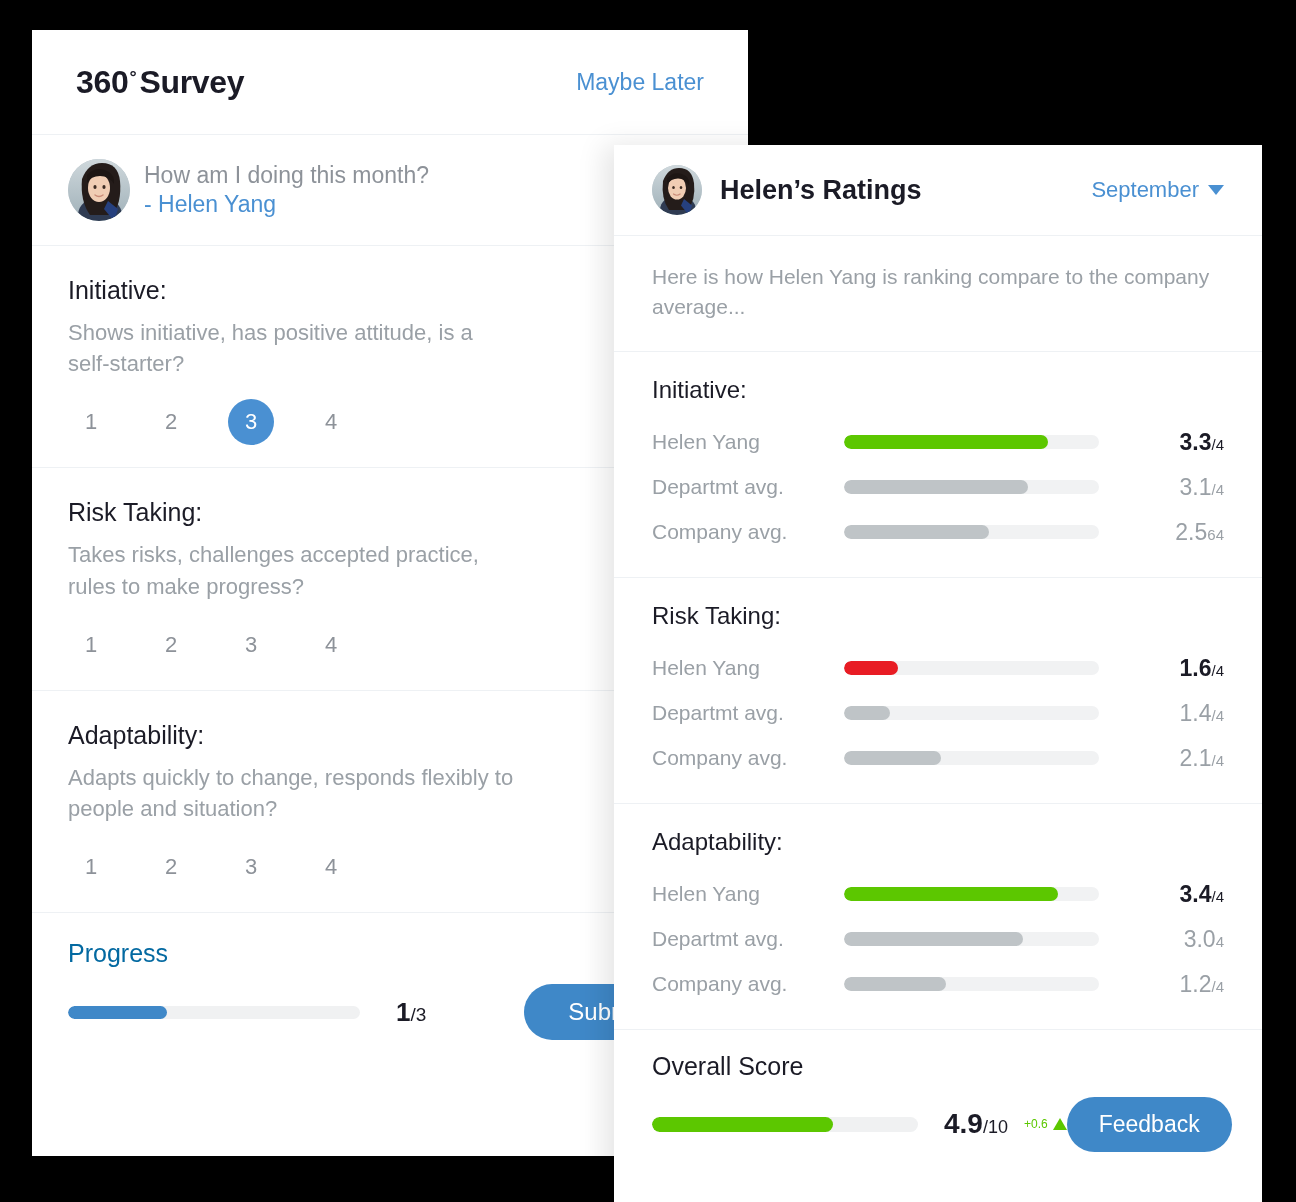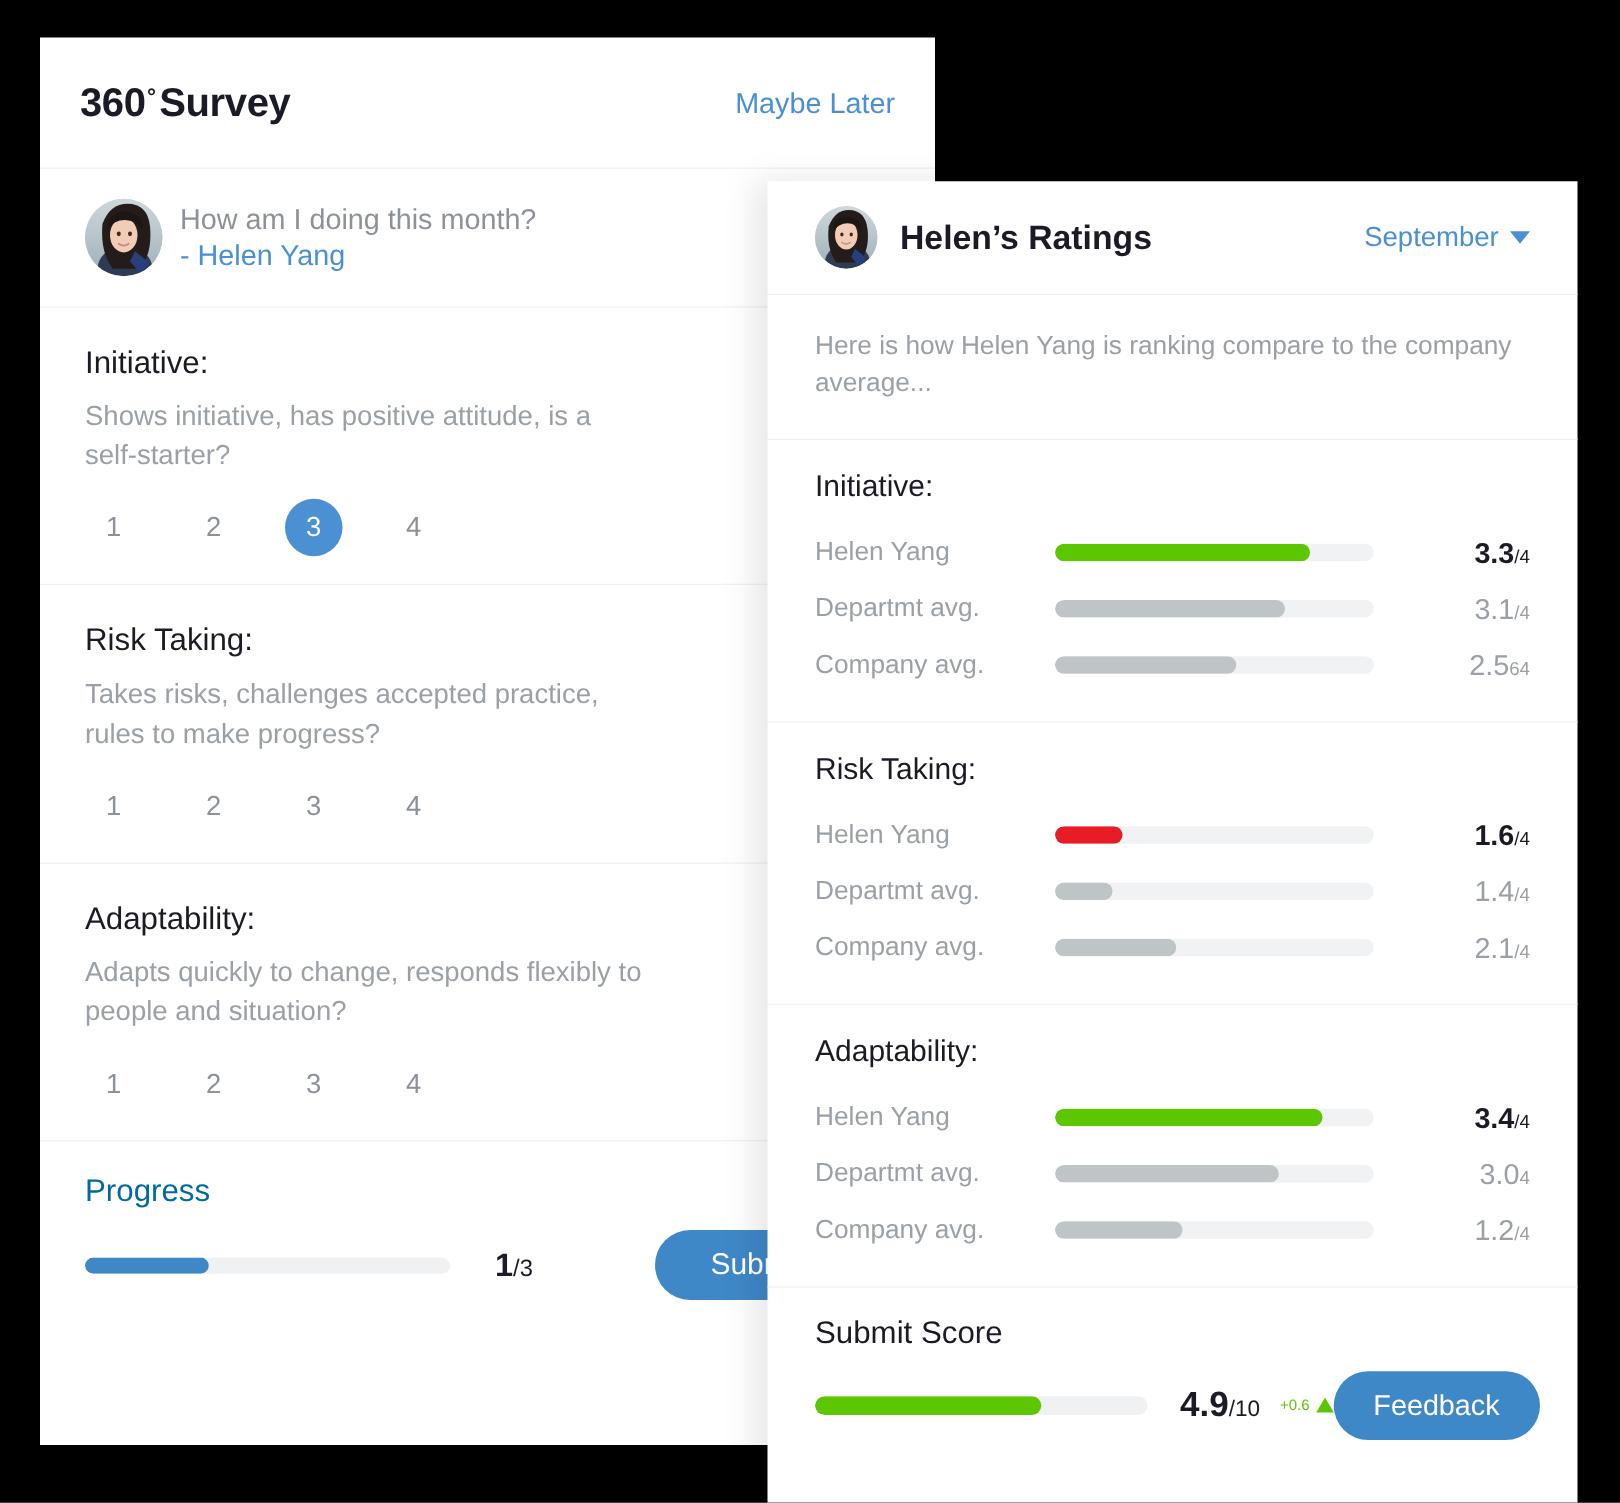--- a/index.html
+++ b/index.html
@@ -27,21 +27,21 @@
   
   #survey-card {
     left: 32px;
     top: 30px;
     width: 716px;
     height: 1126px;
   }
 
   .survey-header {
     height: 104px;
-    padding: 0 32px;
+    padding: 0 44px;
     display: flex;
     align-items: center;
     justify-content: space-between;
     border-bottom: 1px solid #eef1f4;
   }
   .survey-title {
     font-size: 32px;
     font-weight: bold;
     color: #1b1b26;
     letter-spacing: -0.3px;
@@ -553,21 +553,21 @@
           <div class="rr-label">Company avg.</div>
           <div class="bar-track">
             <div class="bar-fill" style="width: 40%; background: rgb(191, 196, 199);"></div>
           </div>
           <div class="rr-score"><span>1.2</span><span class="suffix">/4</span></div>
         </div>
       </div>
     </div>
 
   <div class="overall-block">
-    <div class="overall-label">Submit Score</div>
+    <div class="overall-label">Overall Score</div>
     <div class="overall-row">
       <div class="overall-track">
         <div class="overall-fill" id="overall-fill" style="width: 68%; background: rgb(92, 199, 0);"></div>
       </div>
       <div class="overall-score">
         <span>4.9</span><span class="suffix">/10</span>
       </div>
       <div class="delta">
         <span>+0.6</span>
         <span class="delta-arrow"></span>

